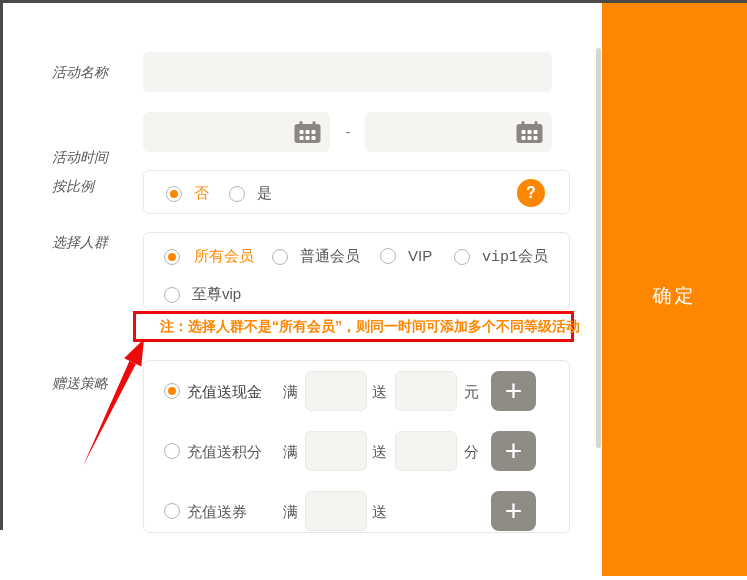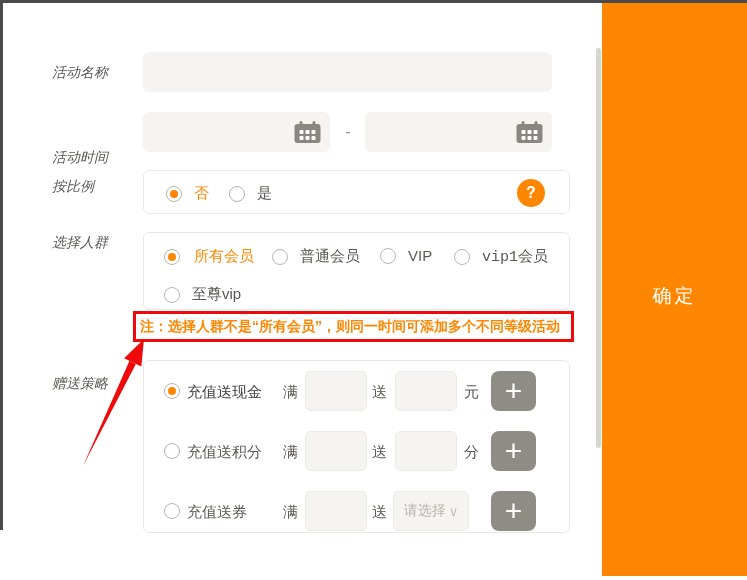--- a/index.html
+++ b/index.html
@@ -46,21 +46,21 @@
   .opt{position:absolute;display:flex;align-items:center;gap:12px;font-size:15px;
     color:#5b5955;cursor:default;}
   .opt .lbl{white-space:nowrap;}
   .opt.sel .lbl{color:var(--accent);}
   .help-btn{position:absolute;right:24px;top:8px;width:28px;height:28px;
     border-radius:50%;background:var(--accent);color:#fff;font-size:16px;
     font-weight:bold;display:flex;align-items:center;justify-content:center;cursor:pointer;}
   
   .note-box{left:133px;top:311px;width:441px;height:31px;
     border:3px solid var(--note-border);background:#fff;z-index:3;}
-  .note-text{display:block;line-height:25px;padding-left:4px;font-size:14px;
+  .note-text{display:block;line-height:25px;padding-left:24px;font-size:14px;
     font-weight:600;color:var(--accent);white-space:nowrap;}
   
   .strat-row{position:absolute;left:0;width:100%;height:40px;}
   .strat-row .radio{position:absolute;left:20px;top:12px;}
   .strat-row .opt-label{position:absolute;left:43px;top:12px;font-size:15px;white-space:nowrap;}
   .strat-row.sel .opt-label{color:#404040;}
   .strat-row .t-label{position:absolute;left:139px;top:12px;font-size:15px;}
   .strat-row .in1{left:161px;width:62px;}
   .strat-row .g-label{position:absolute;left:228px;top:12px;font-size:15px;}
   .strat-row .in2{left:251px;width:62px;}
@@ -194,24 +194,20 @@
     <span class="unit">分</span>
     <div class="plus-btn">+</div>
   </div>
 
   <div class="strat-row" style="top:130px;">
     <span class="radio"></span>
     <span class="opt-label">充值送券</span>
     <span class="t-label">满</span>
     <input class="small-input in1" value="" style="">
     <span class="g-label">送</span>
-    <div class="coupon-select">
-      <span>请选择</span>
-      <span class="chevron">∨</span>
-    </div>
     <div class="plus-btn">+</div>
   </div>
 </div>
 
 <svg class="abs arrow-svg" viewBox="0 0 747 580">
   <polygon points="144,339 124.1,358.3 141.3,366.5" fill="currentColor"></polygon>
   <polygon points="83,466 129.5,360.8 135.9,364" fill="currentColor"></polygon>
 </svg>
 
 </body></html>

